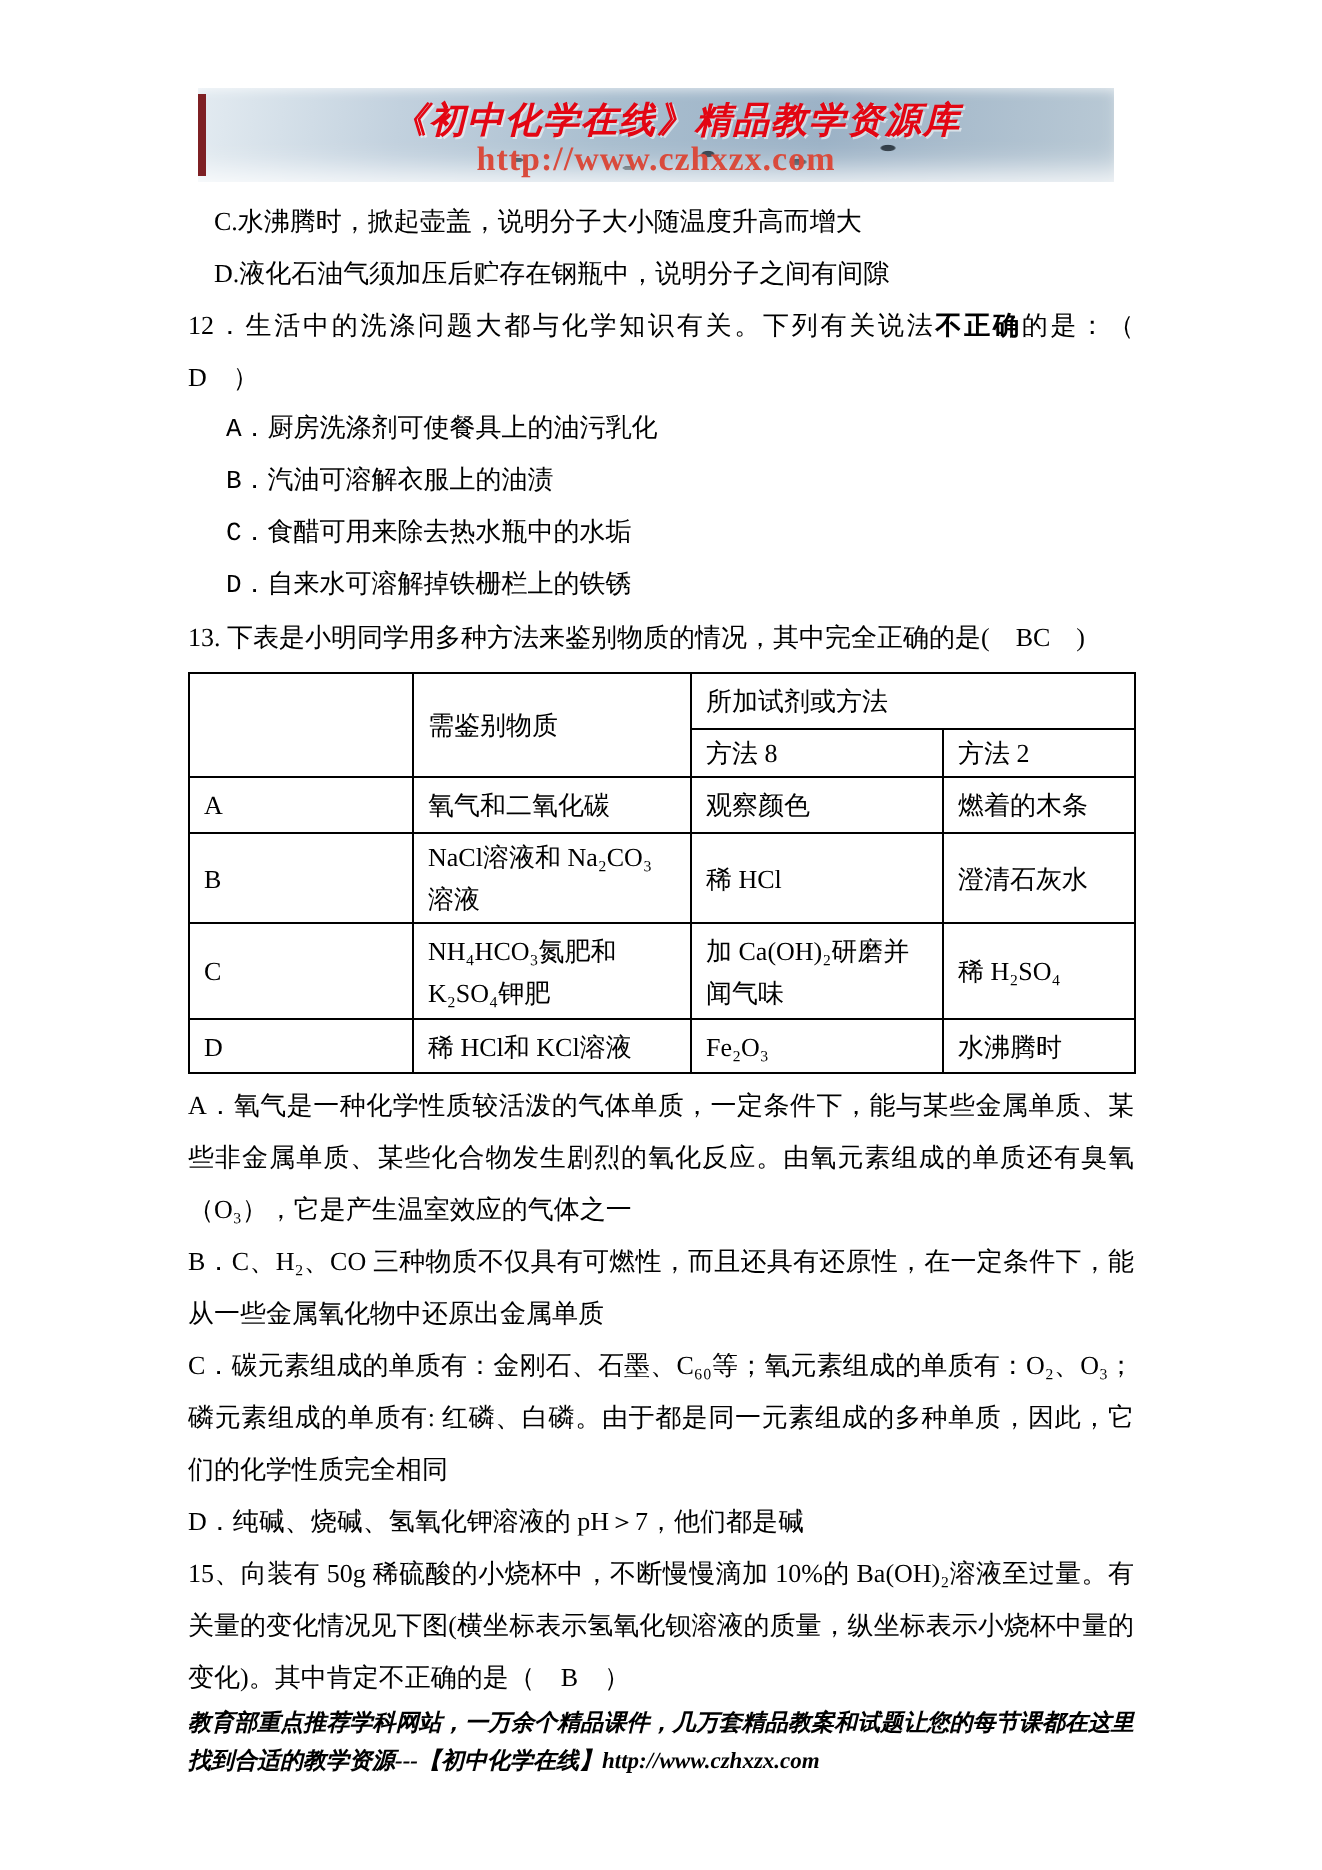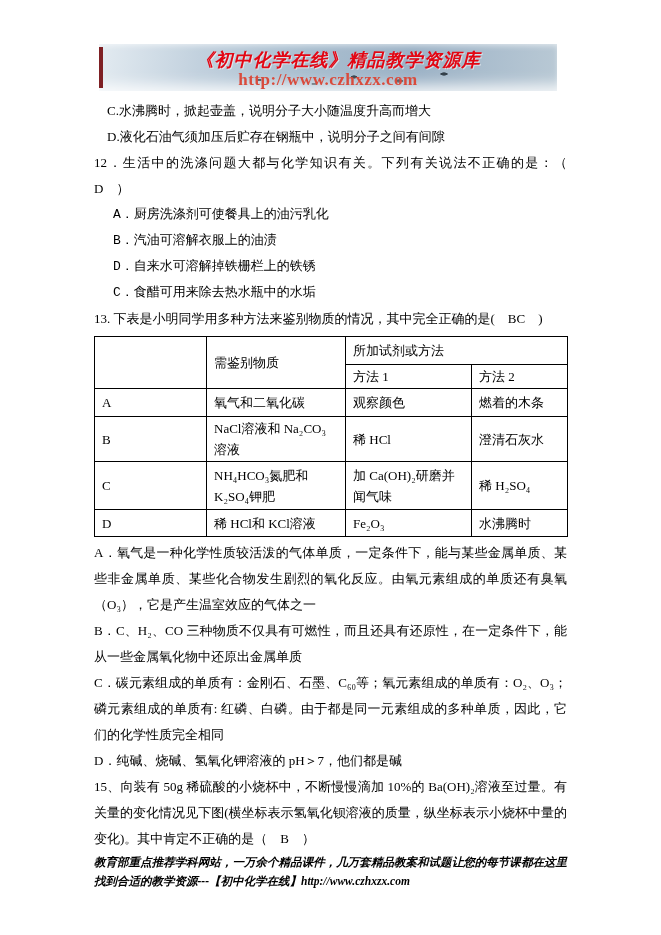--- a/index.html
+++ b/index.html
@@ -47,21 +47,21 @@
     font-size: 17px; font-weight: bold;
     color: #d94b3c;
     letter-spacing: 0.5px;
   }
 
   
   .content { width: 473px; font-size: 13px; line-height: 26px; }
   .content p { margin: 0; text-align: justify; }
   p.ind1 { padding-left: 13px; }
   p.ind2 { padding-left: 19px; font-family: Liberation Mono, monospace; }
-  .bold { font-weight: normal; }
+  .bold { font-weight: bold; }
 
   
   table.id-table {
     border-collapse: collapse;
     table-layout: fixed;
     width: 473px;
     margin: 4px 0 3px 0;
     border-radius: 26px;
   }
   .id-table td {
@@ -102,40 +102,40 @@
     <div class="banner-url">http://www.czhxzx.com</div>
   </div>
 
   <div class="content">
     <p class="ind1">C.水沸腾时，掀起壶盖，说明分子大小随温度升高而增大</p>
     <p class="ind1">D.液化石油气须加压后贮存在钢瓶中，说明分子之间有间隙</p>
 
     <p><span>12．生活中的洗涤问题大都与化学知识有关。下列有关说法</span><span class="bold">不正确</span><span>的是：（　D　）</span></p>
     <p class="ind2">A．厨房洗涤剂可使餐具上的油污乳化</p>
     <p class="ind2">B．汽油可溶解衣服上的油渍</p>
+    <p class="ind2">C．食醋可用来除去热水瓶中的水垢</p>
     <p class="ind2">D．自来水可溶解掉铁栅栏上的铁锈</p>
-    <p class="ind2">C．食醋可用来除去热水瓶中的水垢</p>
 
     <p>13. 下表是小明同学用多种方法来鉴别物质的情况，其中完全正确的是(　BC　)</p>
 
     <table class="id-table">
       <colgroup>
         <col style="width:112px">
         <col style="width:139px">
         <col style="width:126px">
         <col style="width:96px">
       </colgroup>
       <tbody>
           <tr class="rh1">
         <td rowspan="2"></td>
         <td rowspan="2">需鉴别物质</td>
         <td colspan="2">所加试剂或方法</td>
       </tr>
       <tr class="rh2">
-        <td>方法 1</td>
+        <td>方法 8</td>
         <td>方法 2</td>
       </tr>
       <tr class="ra">
         <td>A</td>
         <td>氧气和二氧化碳</td>
         <td>观察颜色</td>
         <td>燃着的木条</td>
       </tr>
       <tr class="rb">
         <td>B</td>

